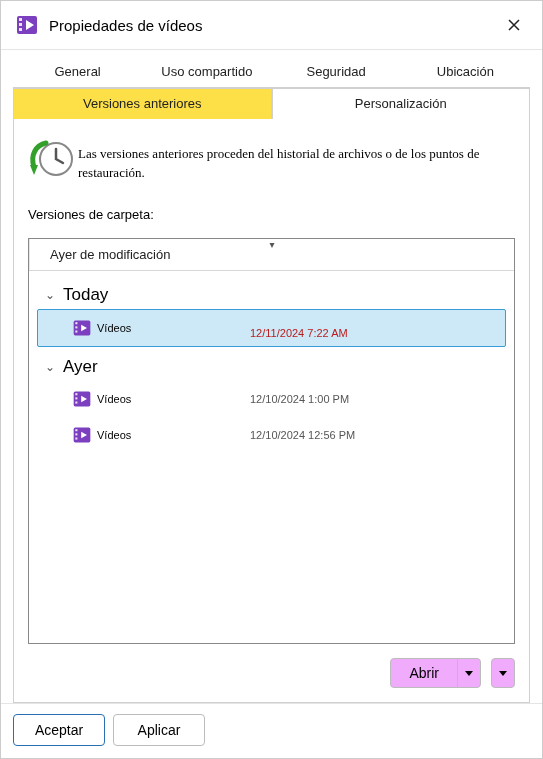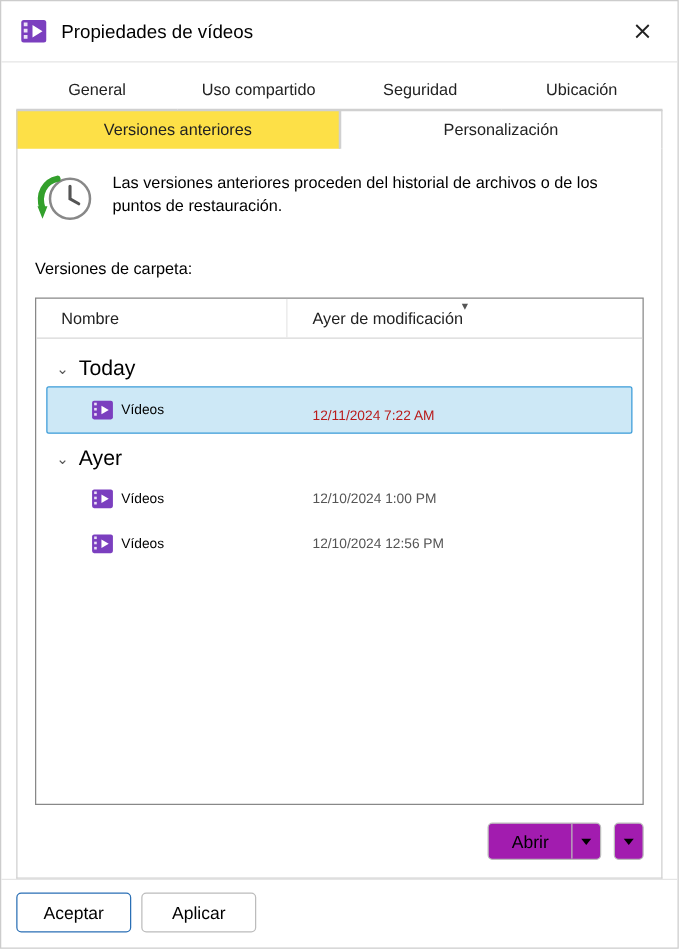--- a/index.html
+++ b/index.html
@@ -84,23 +84,24 @@
     padding: 16px 14px 14px 14px;
     flex: 1;
     display: flex;
     flex-direction: column;
     min-height: 0;
   }
 
   
   .info-row {
     display: flex;
-    align-items: flex-start;
-    gap: 14px;
+    align-items: flex-end;
+    gap: 2px;
     margin-bottom: 24px;
+    font-family: Liberation Serif, serif;
   }
   .info-icon { width: 48px; height: 48px; flex-shrink:0; }
   .info-text { font-size: 13px; line-height: 1.45; padding-top: 2px; }
 
   .section-label { font-size: 13px; margin-bottom: 16px; }
 
   
   .list-panel {
     flex: 1;
     border: 1px solid #888;
@@ -171,21 +172,21 @@
     display: flex;
     justify-content: flex-end;
     gap: 10px;
     margin-top: 14px;
   }
   .split-btn {
     display: flex;
     border: 1px solid #bcbcbc;
     border-radius: 4px;
     overflow: hidden;
-    background: #a21caf;
+    background: #f0abfc;
     cursor: pointer;
   }
   .split-btn .main {
     padding: 6px 18px;
     font-size: 14px;
     border-right: 1px solid #bcbcbc;
   }
   .split-btn .drop {
     padding: 6px 6px;
     display:flex; align-items:center; justify-content:center;
@@ -260,21 +261,20 @@
         <polygon points="2,30 10,30 6,40" fill="#33a02c"></polygon>
       </svg>
     </div>
     <div class="info-text">Las versiones anteriores proceden del historial de archivos o de los puntos de restauración.</div>
   </div>
 
   <div class="section-label">Versiones de carpeta:</div>
 
   <div class="list-panel">
     <div class="list-header">
-      <div class="col col-name">Nombre</div>
       <div class="col col-date">
         <span class="caret">▾</span>
         <span>Ayer de modificación</span>
       </div>
     </div>
     <div class="list-body">
 
       <div class="group">
         <div class="group-header">
           <span class="chev">⌄</span>

